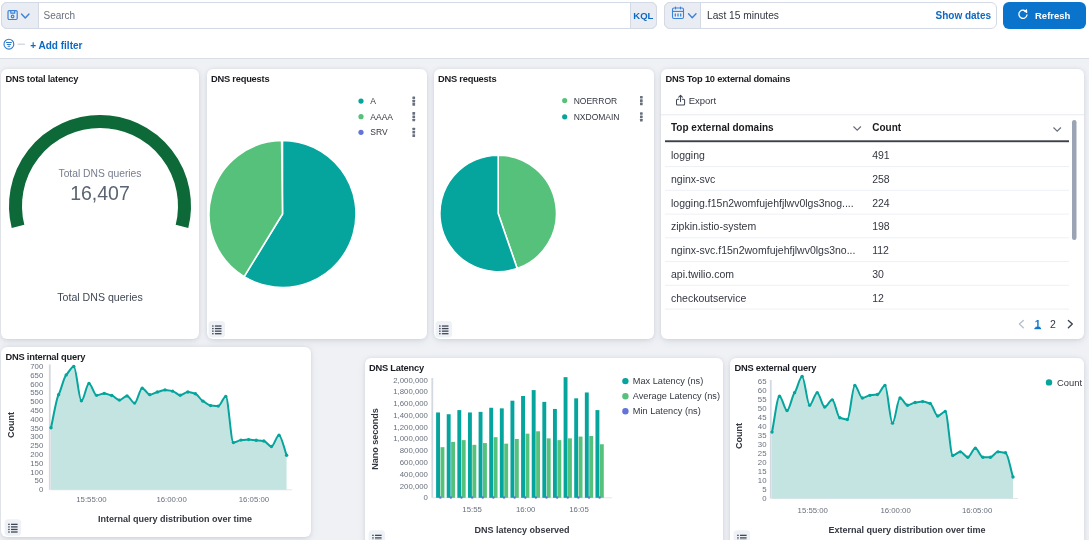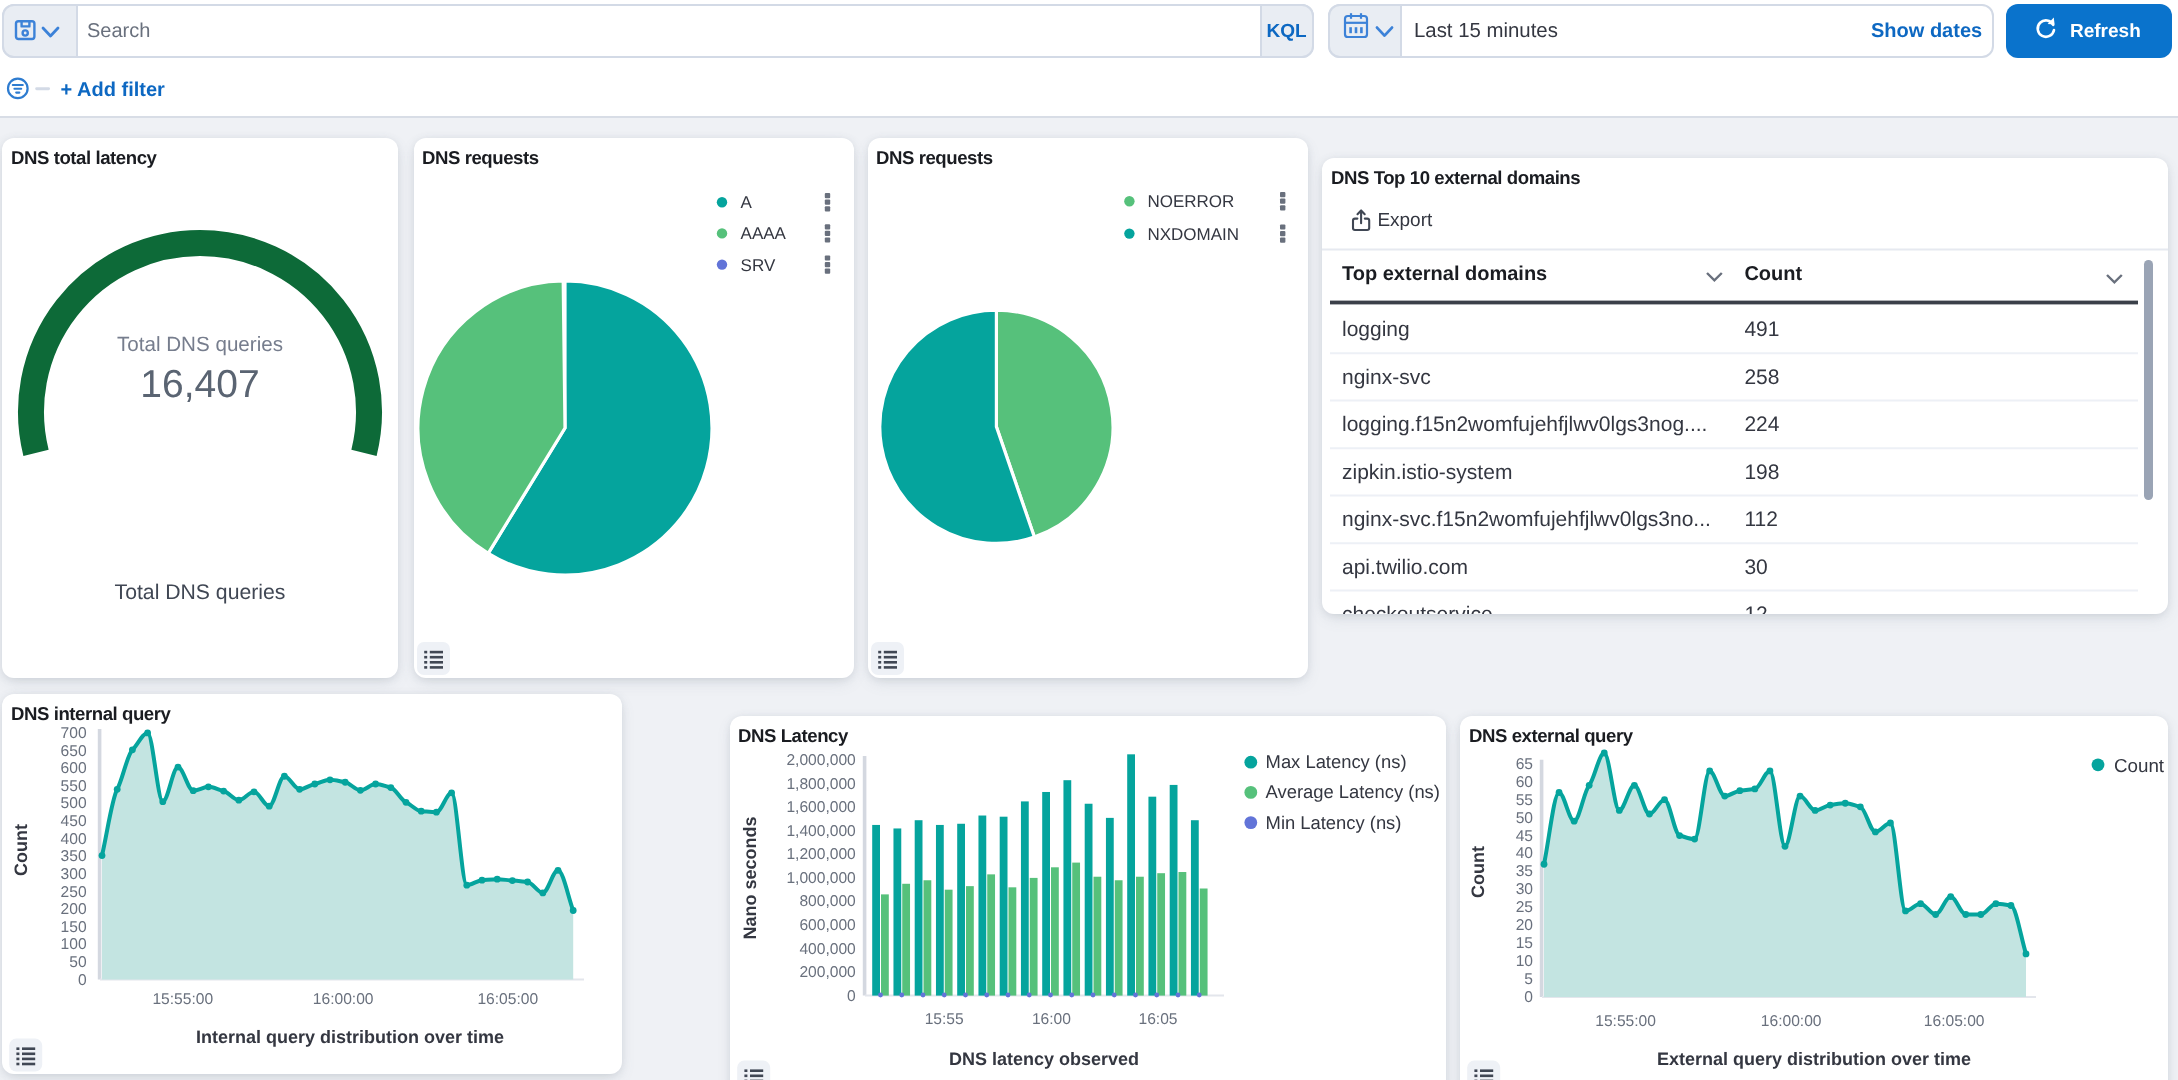--- a/index.html
+++ b/index.html
@@ -60,21 +60,21 @@
       <rect x="5.1" y="257.4" width="1.5" height="1.3" fill="#404754"></rect>
       <rect x="7.9" y="257.4" width="6.6" height="1.3" fill="#404754"></rect>
       <rect x="5.1" y="259.95" width="1.5" height="1.3" fill="#404754"></rect>
       <rect x="7.9" y="259.95" width="6.6" height="1.3" fill="#404754"></rect>
       <rect x="5.1" y="262.5" width="1.5" height="1.3" fill="#404754"></rect>
       <rect x="7.9" y="262.5" width="6.6" height="1.3" fill="#404754"></rect>
       <rect x="5.1" y="265.04999999999995" width="1.5" height="1.3" fill="#404754"></rect>
       <rect x="7.9" y="265.04999999999995" width="6.6" height="1.3" fill="#404754"></rect>
     </svg>
   </div>
-<div class="panel" style="left:661px;top:79px;width:423px;height:228px">
+<div class="panel" style="left:661px;top:69px;width:423px;height:270px">
     <div class="ptitle">DNS Top 10 external domains</div>
     <svg style="margin-top:-1px" width="423" height="271" viewBox="0 0 423 271" font-family="&quot;Liberation Sans&quot;,sans-serif">
       <g stroke="#404754" stroke-width="1.05" fill="none" stroke-linecap="round" stroke-linejoin="round">
         <path d="M17.7,31.3 h-1.2 a1,1 0 0 0 -1,1 v3.7 a1,1 0 0 0 1,1 h6.1 a1,1 0 0 0 1-1 v-3.7 a1,1 0 0 0 -1-1 h-1.2"></path>
         <path d="M19.55,33.6 V27.3 M17.75,29.1 l1.8,-1.85 1.8,1.85"></path>
       </g>
       <text x="27.7" y="32.3" font-size="9.5" text-anchor="start" font-weight="normal" fill="#343741" dominant-baseline="central">Export</text>
       <line x1="0" y1="46.8" x2="423" y2="46.8" stroke="#e6e9f0" stroke-width="1"></line>
       <text x="10" y="59.5" font-size="10" text-anchor="start" font-weight="bold" fill="#1a1c21" dominant-baseline="central">Top external domains</text>
       <path d="M192.5,58.5 l3.7,3.7 3.7,-3.7" stroke="#69707d" stroke-width="1.2" fill="none"></path>

